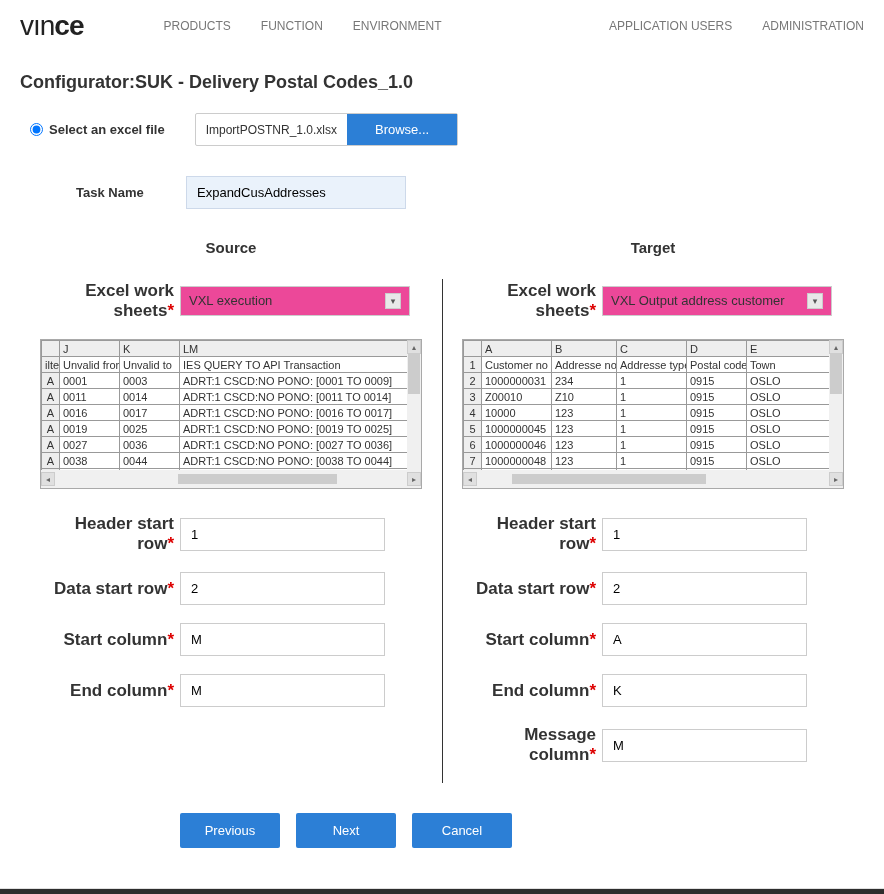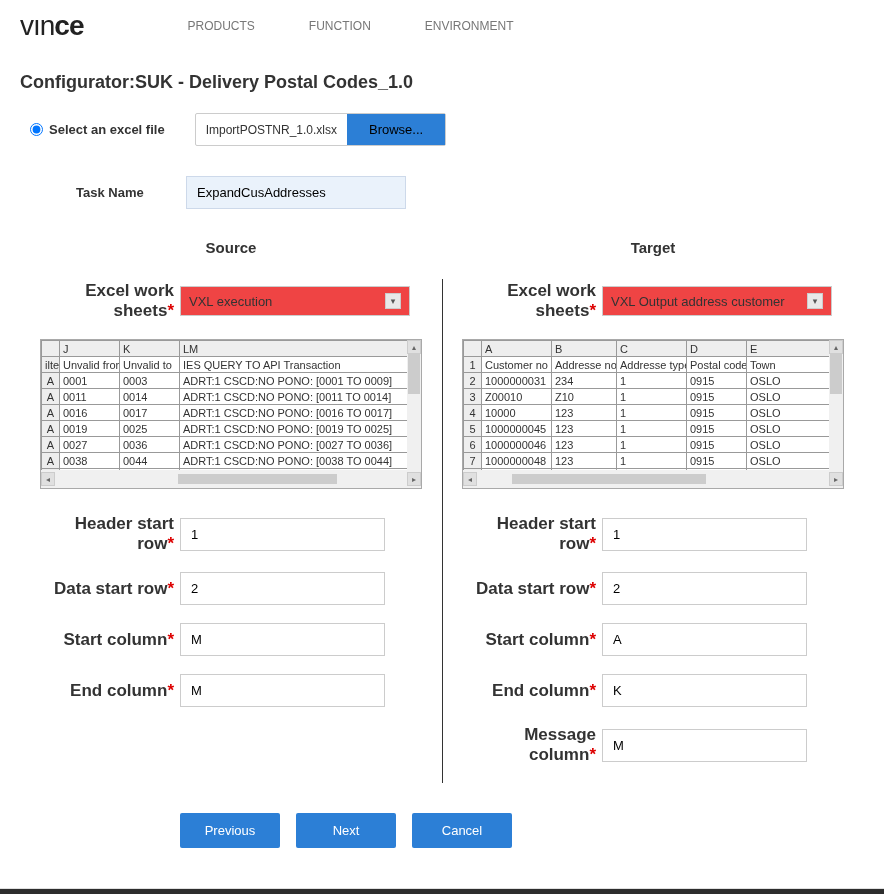--- a/index.html
+++ b/index.html
@@ -2,40 +2,40 @@
 <html><head>
 <meta charset="utf-8">
 <style>
 * { box-sizing: border-box; margin: 0; padding: 0; }
 body { font-family: Arial, Helvetica, sans-serif; font-size: 13px; color: #333; background: #fff; width: 884px; }
 .header-nav { display: flex; align-items: center; padding: 10px 20px 20px 20px; text-align: right; }
 .logo { font-size: 28px; font-weight: 300; letter-spacing: -1px; color: #222; }
 .logo .bold { font-weight: 700; }
 .nav-left { display: flex; gap: 30px; margin-left: 80px; font-size: 12px; color: #777; }
 .nav-right { display: flex; gap: 30px; margin-left: auto; font-size: 12px; color: #777; }
-.nav-item { cursor: pointer; margin-left: 24px; }
+.nav-item { cursor: pointer; }
 .page-title { font-size: 18px; font-weight: bold; color: #333; padding: 10px 20px 20px 20px; }
 .content { padding: 0 20px; }
 .row { display: flex; align-items: center; margin-bottom: 20px; }
 .radio-row { margin-left: 10px; }
 .radio-label { font-weight: bold; font-size: 13px; margin-left: 6px; }
 .file-box { margin-left: 30px; display: flex; align-items: center; border: 1px solid #ccc; border-radius: 2px; }
 .file-name { padding: 6px 10px; font-size: 12px; min-width: 130px; }
-.browse-btn { background: #2c7fd6; color: #000000; padding: 8px 22px; border: none; cursor: pointer; font-size: 13px; }
+.browse-btn { background: #2c7fd6; color: #ffffff; padding: 8px 28px; border: none; cursor: pointer; font-size: 13px; }
 .task-row { margin-left: 56px; margin-top: 30px; margin-bottom: 30px; }
 .task-label { font-weight: bold; font-size: 13px; width: 90px; }
 .task-input { margin-left: 20px; padding: 8px 10px; border: 1px solid #cdd9ea; background: #eaf2fb; width: 220px; font-size: 13px; }
 .columns { display: flex; position: relative; }
 .col { flex: 1; padding: 0 20px; }
 .col-divider { position: absolute; left: 50%; top: 40px; bottom: 0; width: 1px; background: #333; }
 .section-title { text-align: center; font-weight: bold; font-size: 15px; margin-bottom: 25px; }
 .field-row { display: flex; align-items: center; margin-bottom: 18px; }
 .field-label { width: 140px; text-align: right; font-weight: bold; font-size: 17px; padding-right: 6px; }
 .req { color: #d00; }
-.select-wrap { flex: 1; display: flex; align-items: center; border: 1px solid #ccc; padding: 6px 8px; background: #ef4444; cursor: pointer; max-width: 230px; }
+.select-wrap { flex: 1; display: flex; align-items: flex-start; border: 1px solid #ccc; padding: 6px 8px; background: #ec4899; cursor: pointer; max-width: 230px; }
 .select-text { flex: 1; font-size: 13px; }
 .chev { width: 16px; height: 16px; background: #e8e8e8; border: 1px solid #ccc; display: flex; align-items: center; justify-content: center; font-size: 9px; color: #555; }
 .text-input { flex: 1; max-width: 205px; padding: 8px 10px; border: 1px solid #ccc; font-size: 13px; }
 .grid-wrap { border: 1px solid #a9a9a9; height: 150px; margin: 10px 0 25px 0; overflow: hidden; position: relative; font-size: 11px; background: #fff; }
 .grid-body { overflow: hidden; height: 132px; }
 table.grid { border-collapse: collapse; width: 100%; table-layout: fixed; }
 table.grid th, table.grid td { border: 1px solid #999; padding: 1px 3px; text-align: left; font-weight: normal; background: #fff; white-space: nowrap; overflow: hidden; height: 16px; }
 table.grid th { background: #eee; }
 table.grid .rowhead { background: #eee; text-align: center; width: 18px; }
 .scroll-v { position: absolute; right: 0; top: 0; bottom: 18px; width: 14px; background: #f0f0f0; }
@@ -55,20 +55,24 @@
 </head>
 <body>
 
 <div class="header-nav">
   <div class="logo"><span>vın</span><span class="bold">ce</span></div>
   <div class="nav-left">
     <span class="nav-item">PRODUCTS</span>
     <span class="nav-item">FUNCTION</span>
     <span class="nav-item">ENVIRONMENT</span>
   </div>
+  <div class="nav-right">
+    <span class="nav-item">APPLICATION USERS</span>
+    <span class="nav-item">ADMINISTRATION</span>
+  </div>
 </div>
 
 <div class="page-title">Configurator:SUK - Delivery Postal Codes_1.0</div>
 
 <div class="content">
   <div class="row radio-row">
     <input type="radio" checked="" style="">
     <span class="radio-label">Select an excel file</span>
     <div class="file-box">
       <span class="file-name">ImportPOSTNR_1.0.xlsx</span>

